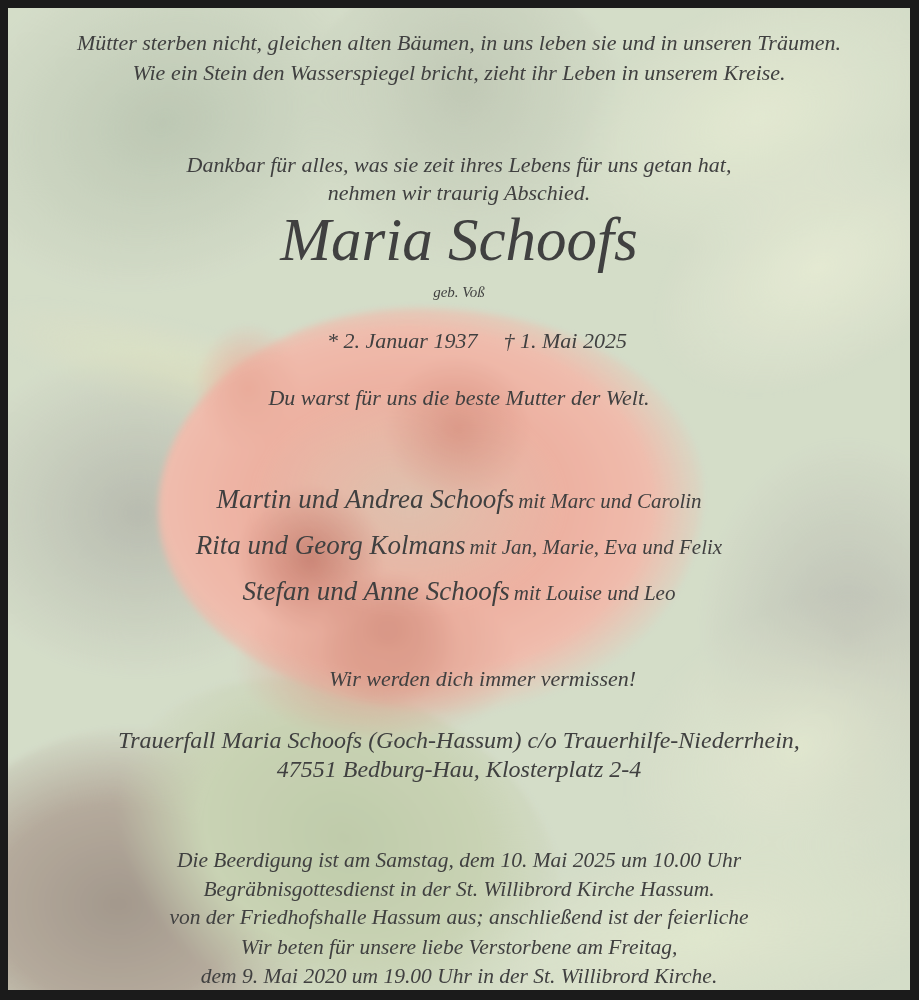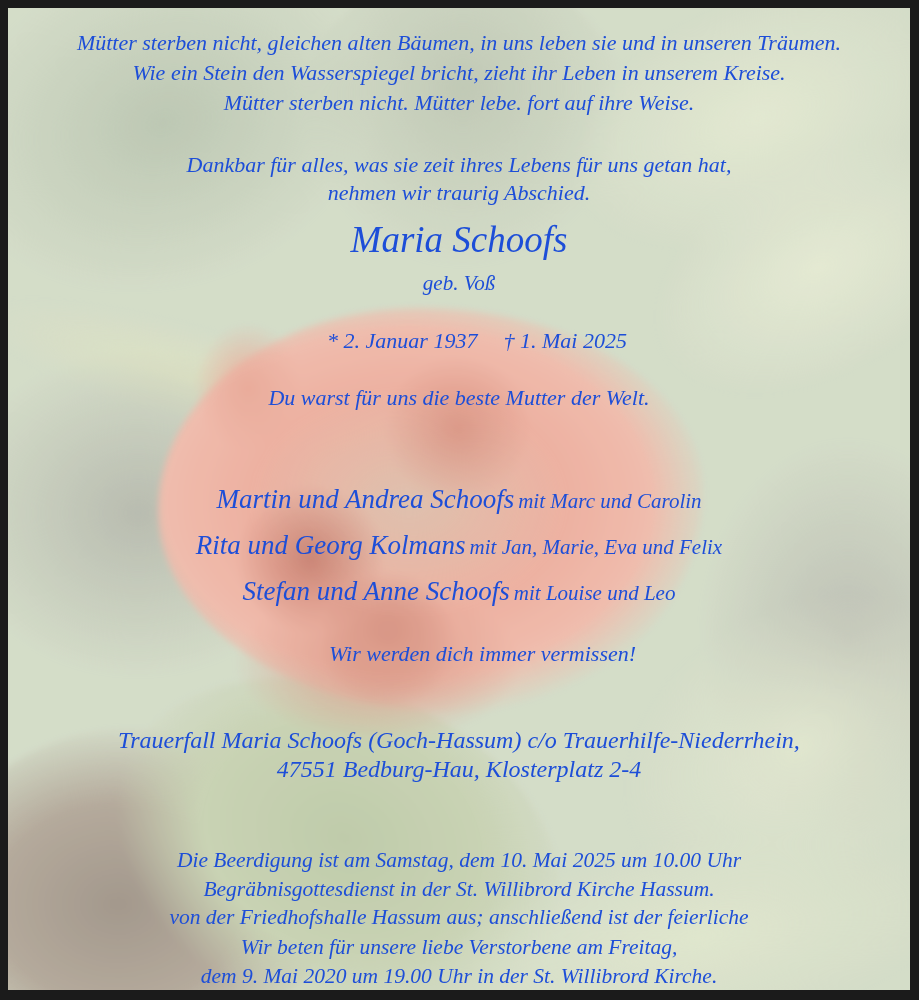--- a/index.html
+++ b/index.html
@@ -48,34 +48,34 @@
       radial-gradient(circle at 55% 30%, rgba(203,112,94,0.6) 0%, rgba(203,112,94,0) 18%),
       radial-gradient(circle at 42% 82%, rgba(176,86,70,0.65) 0%, rgba(176,86,70,0) 15%),
       radial-gradient(ellipse at 46% 48%, #e6978484 0%, #eda493 38%, #f0b1a1 58%, rgba(240,177,161,0) 73%);
   }
   .flower-bud{left:185px;top:315px;width:110px;height:130px;
     background:radial-gradient(ellipse at 50% 50%, #e99d8b 0%, rgba(233,157,139,0) 70%);}
   .flower-low{left:225px;top:575px;width:290px;height:160px;
     background:radial-gradient(ellipse at 50% 50%, #db8d7a 0%, rgba(219,141,122,0) 70%);}
   .wash{position:absolute;inset:0;background:rgba(236,240,228,0.18);}
   
-  .content{position:absolute;inset:0;color:#1d4ed8;font-style:italic;text-align:center;}
+  .content{position:absolute;inset:0;color:#404040;font-style:italic;text-align:center;}
   .block{position:absolute;left:0;right:0;}
   .poem{top:20px;font-size:22px;line-height:30px;}
   .intro{top:143px;font-size:22px;line-height:28px;}
-  .deceased-name{top:206px;font-size:37px;line-height:52px;}
-  .maiden{top:263px;font-size:21px;}
+  .deceased-name{top:206px;font-size:61px;line-height:52px;}
+  .maiden{top:276px;font-size:15px;}
   .dates{top:320px;font-size:22px;padding-left:36px;}
   .dates .death{margin-left:26px;}
   .tribute{top:377px;font-size:22px;}
   .family{top:470px;}
   .family-row{line-height:43px;}
   .family-row .main{font-size:27px;}
   .family-row .with{font-size:21px;}
-  .farewell{top:633px;font-size:22px;padding-left:47px;}
+  .farewell{top:658px;font-size:22px;padding-left:47px;}
   .contact{top:718px;font-size:24px;line-height:29px;}
   .funeral{top:838px;font-size:21.5px;line-height:28.5px;}
   .prayer{top:925px;font-size:21.5px;line-height:28.5px;}
 </style>
 </head>
 <body>
 
 <div class="frame">
 
   <div class="bg">
@@ -94,21 +94,20 @@
     <div class="blob flower-bud"></div>
     <div class="blob flower-low"></div>
   </div>
   <div class="wash"></div>
 
   <div class="content">
 
     <div class="block poem">
       <div>Mütter sterben nicht, gleichen alten Bäumen, in uns leben sie und in unseren Träumen.</div>
       <div>Wie ein Stein den Wasserspiegel bricht, zieht ihr Leben in unserem Kreise.</div>
-      <div>Mütter sterben nicht. Mütter lebe. fort auf ihre Weise.</div>
     </div>
 
     <div class="block intro">
       <div>Dankbar für alles, was sie zeit ihres Lebens für uns getan hat,</div>
       <div>nehmen wir traurig Abschied.</div>
     </div>
 
     <div class="block deceased-name">Maria Schoofs</div>
 
     <div class="block maiden">geb. Voß</div>

